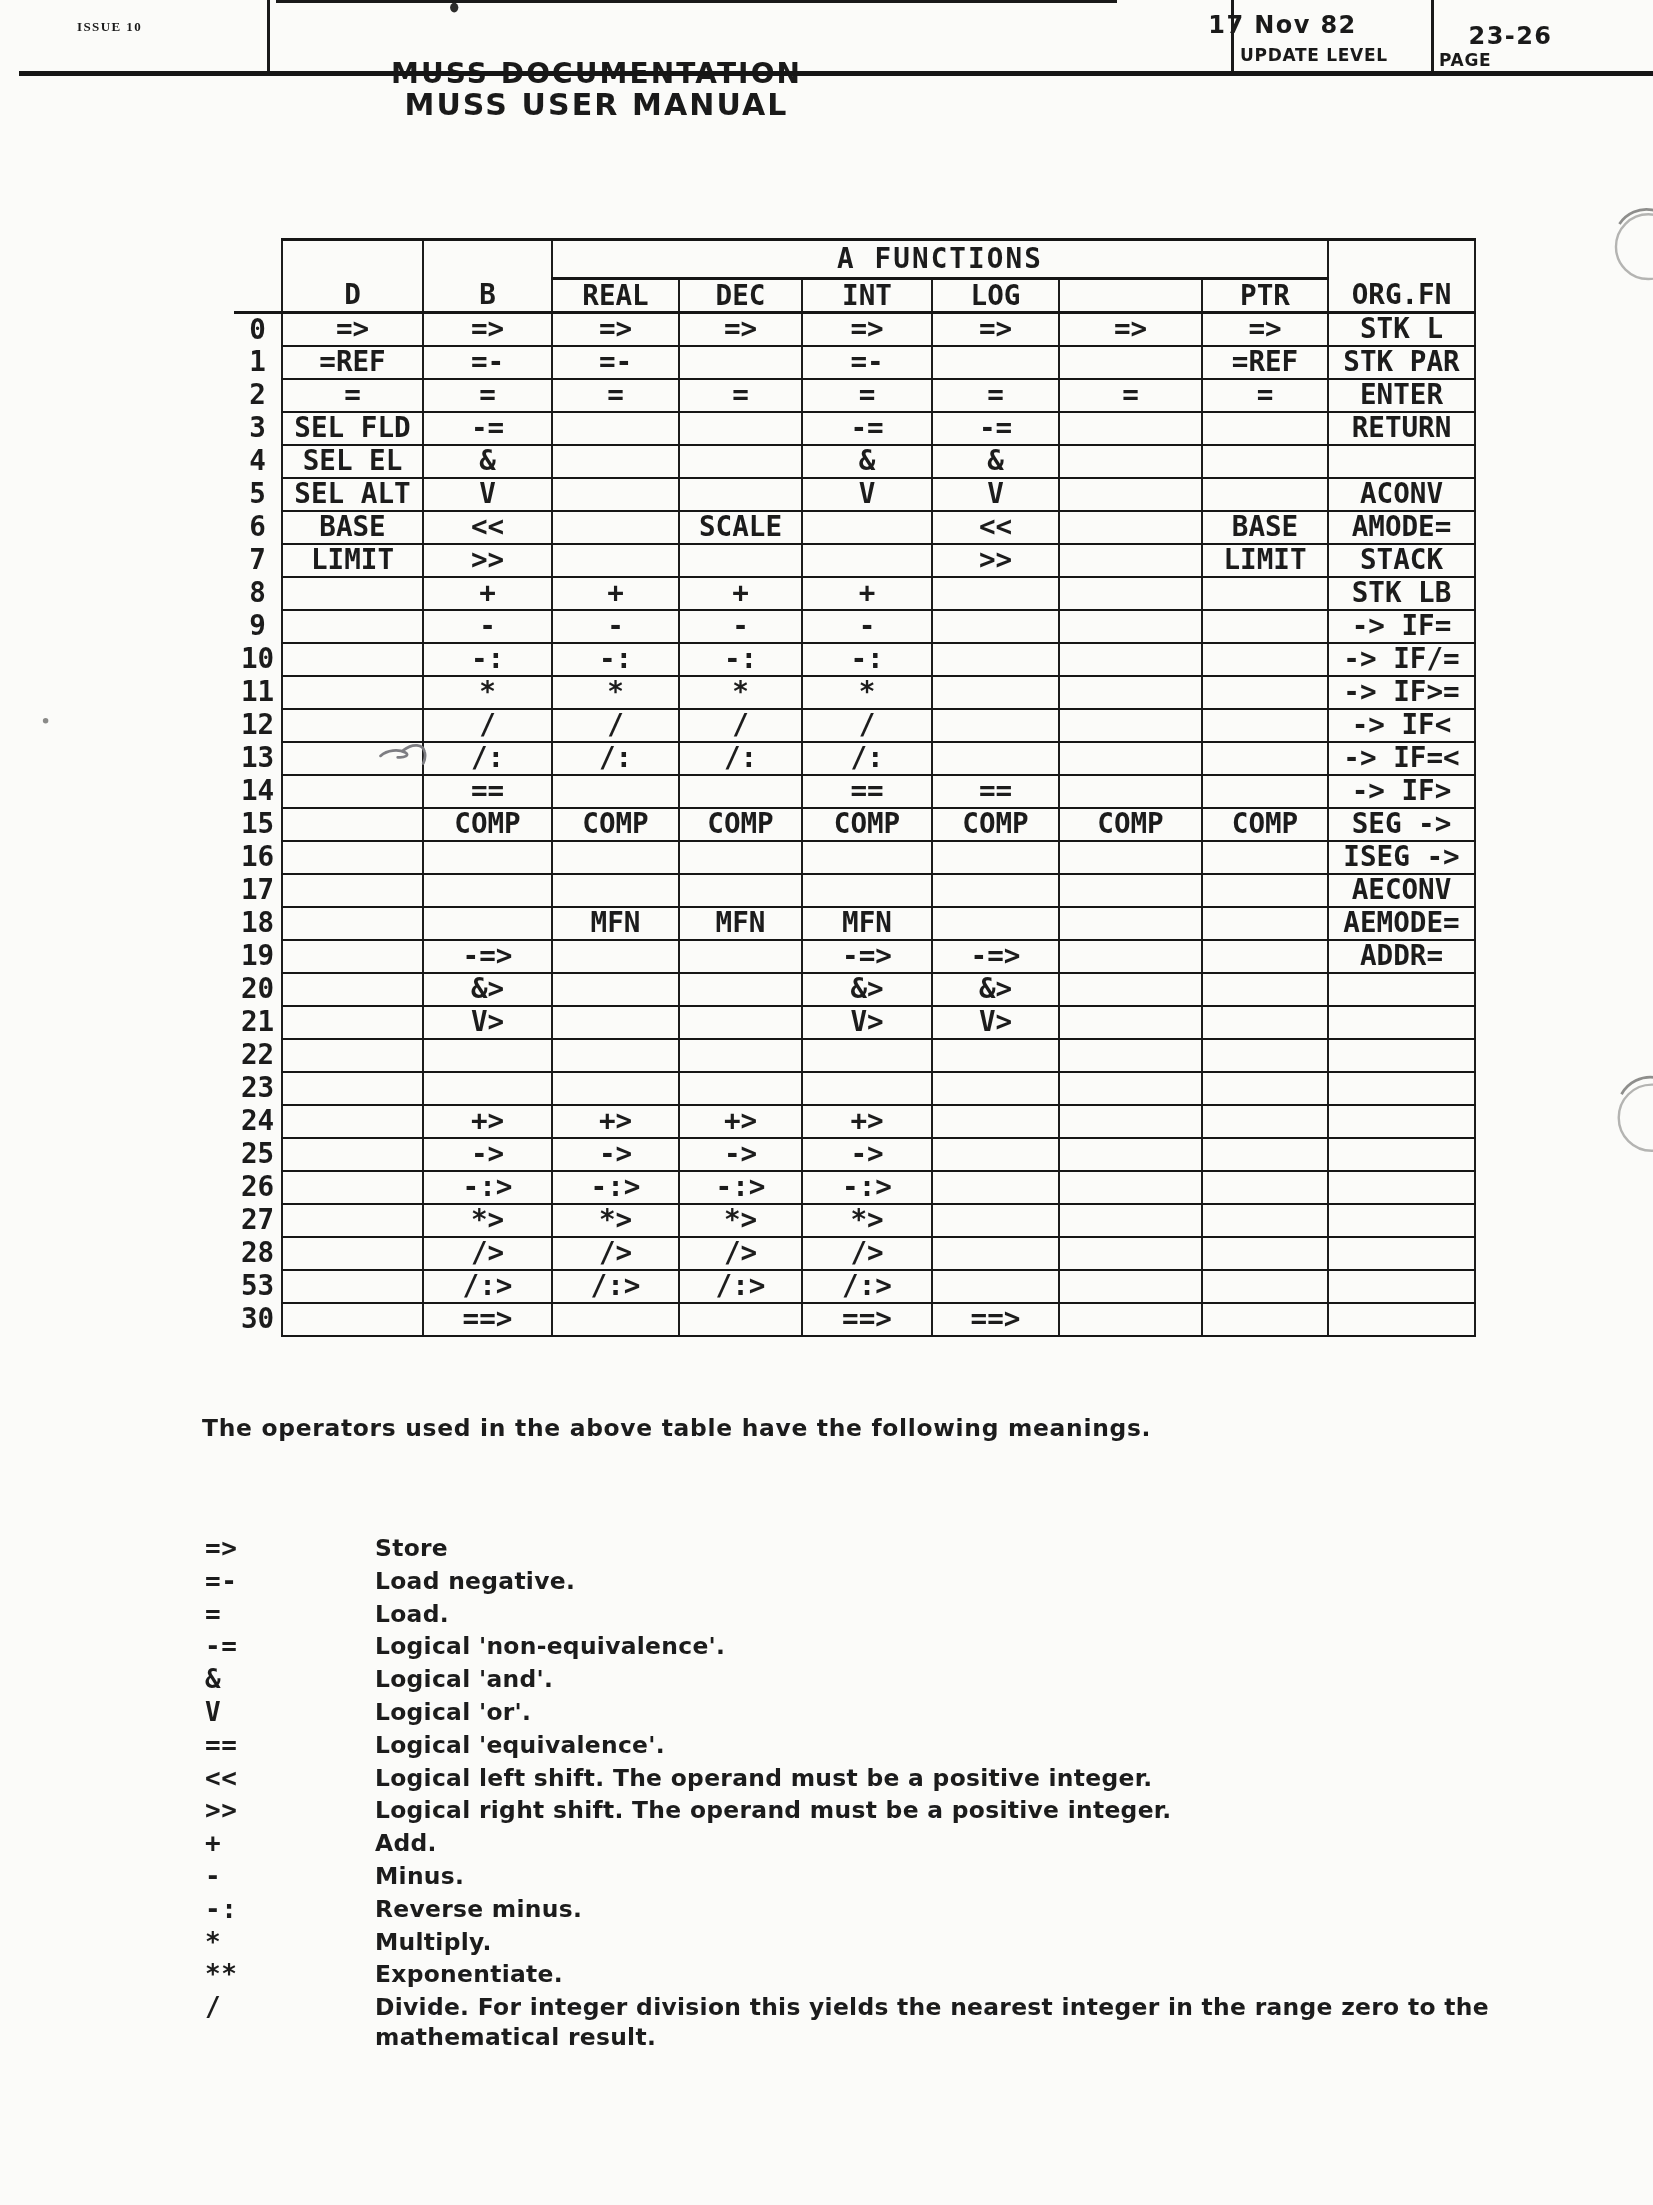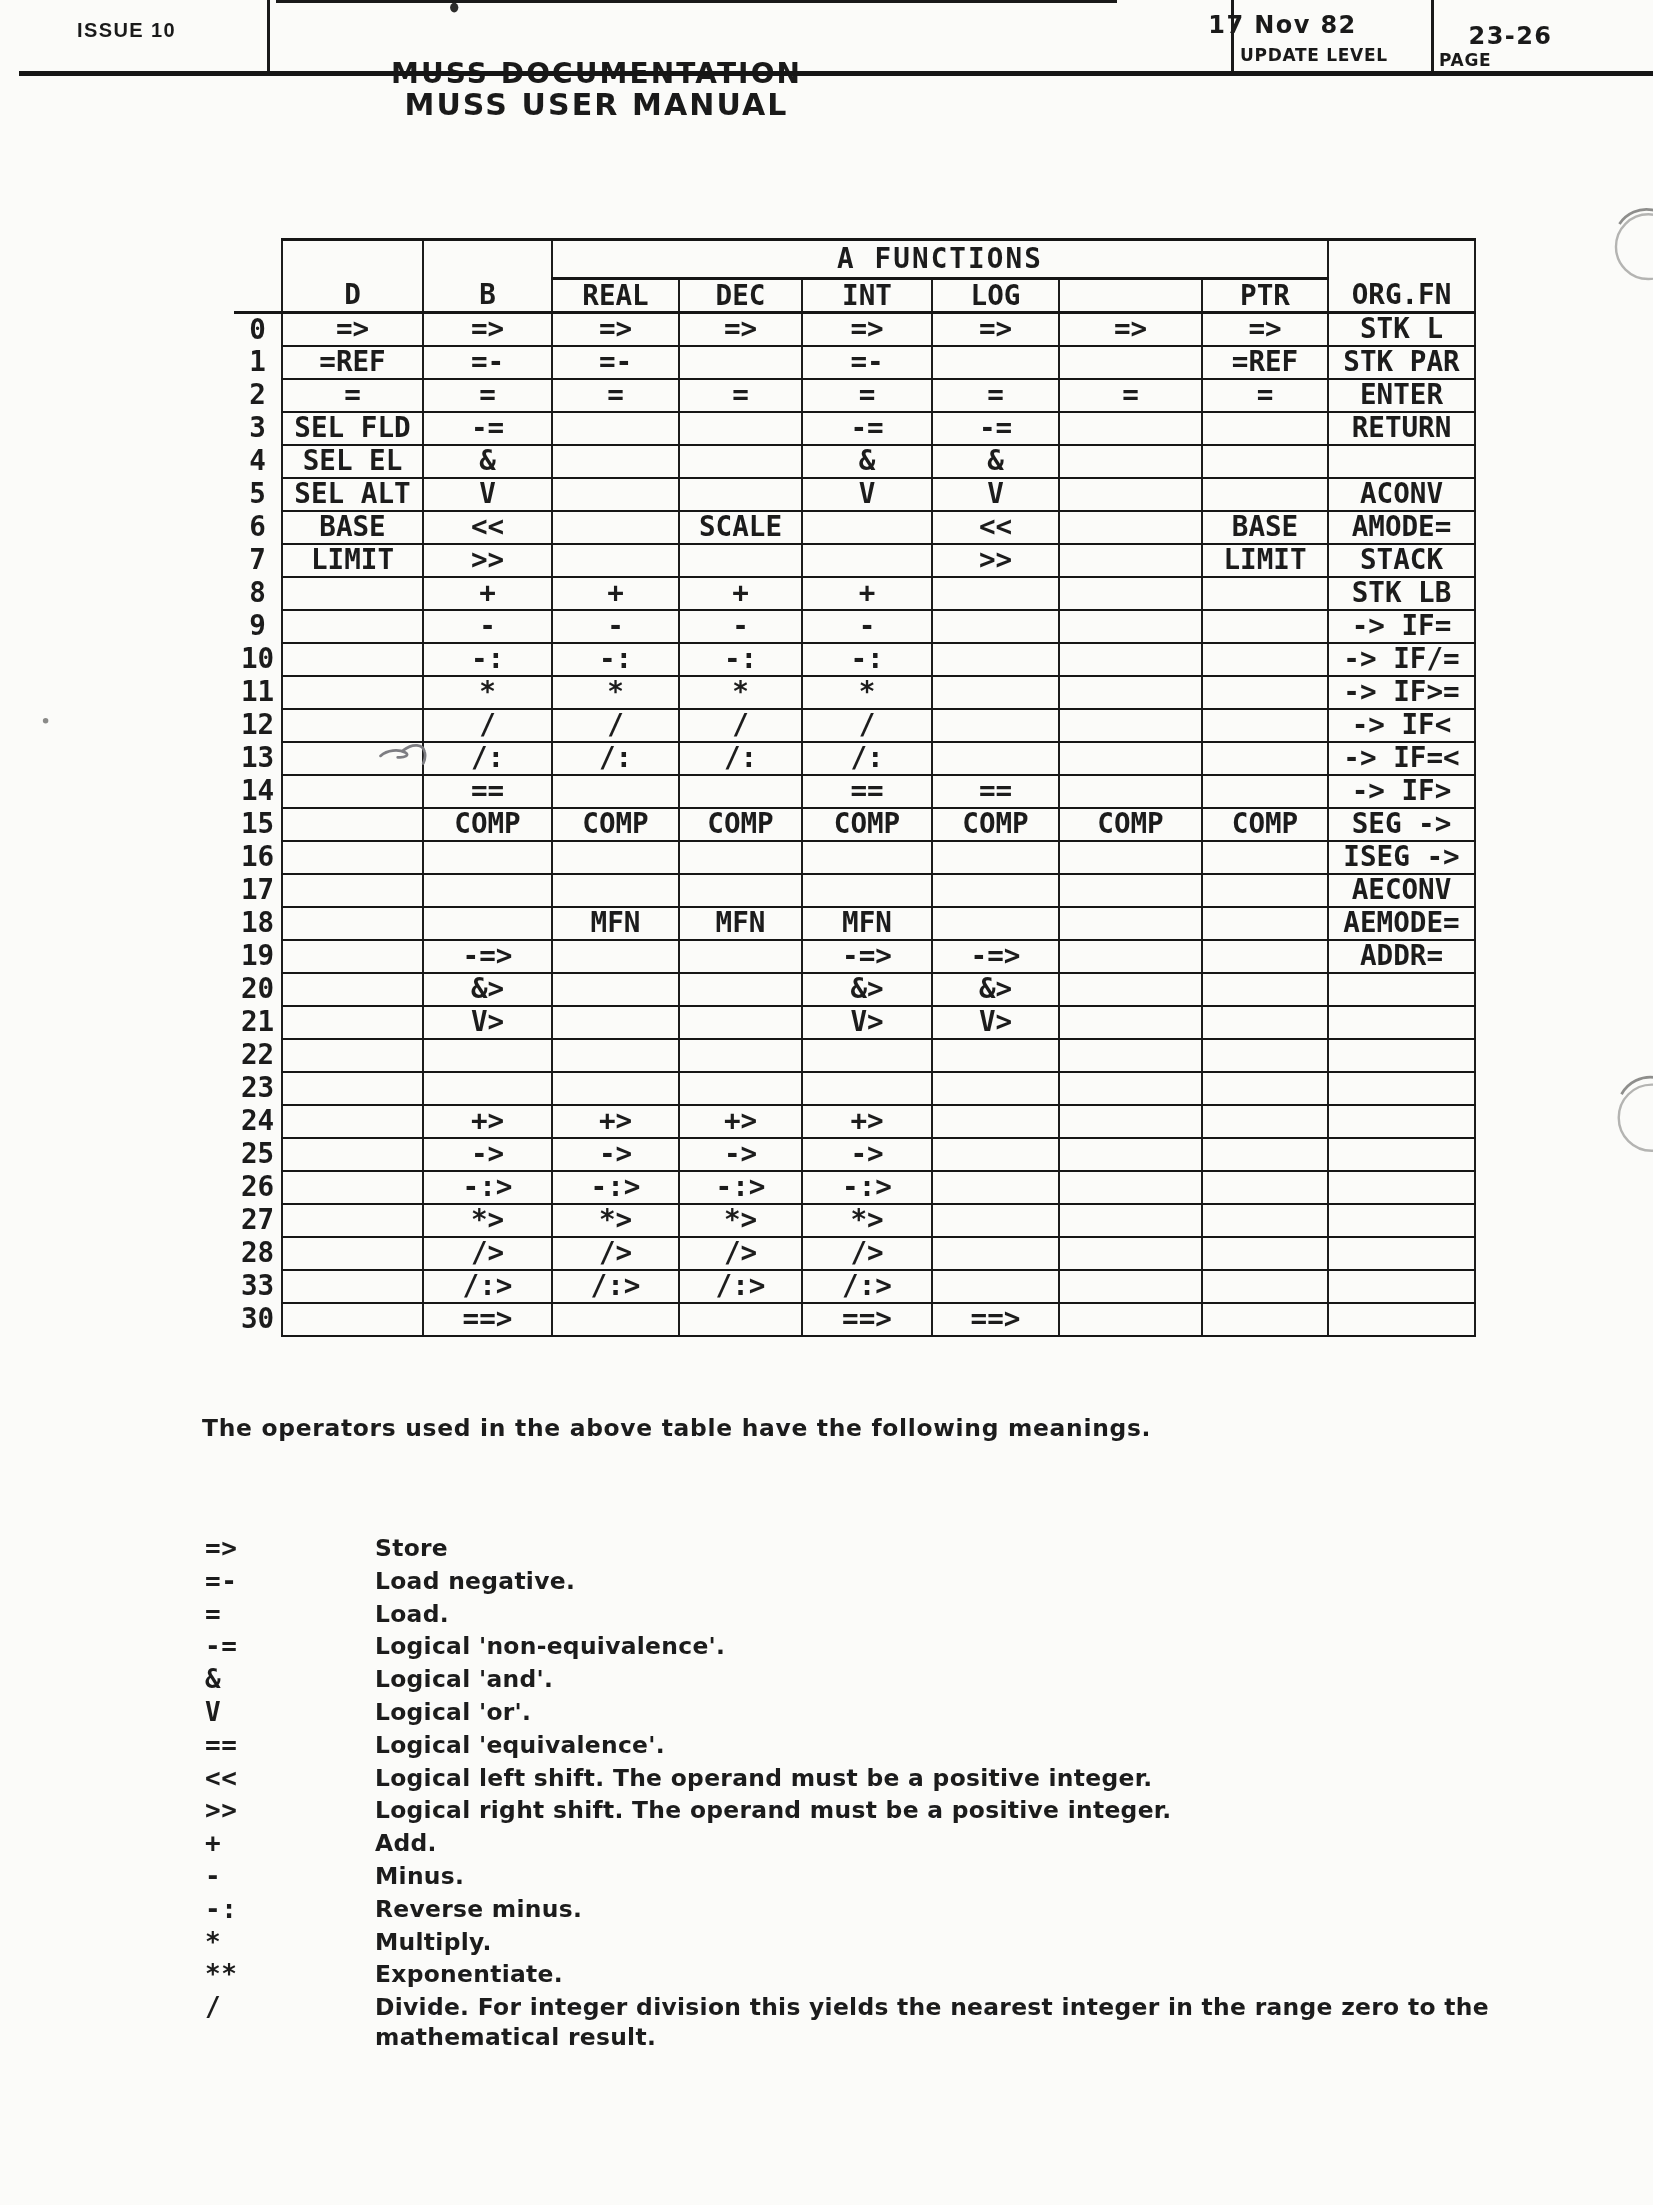--- a/index.html
+++ b/index.html
@@ -14,22 +14,22 @@
   }
   
   .hdr-topline{position:absolute;left:276px;top:0;width:841px;height:2.8px;background:#1a1a1a;}
   .hdr-rule{position:absolute;left:19.3px;top:71px;width:1635px;height:4.8px;background:#161616;}
   .hdr-vline{position:absolute;top:0;width:2.8px;height:72px;background:#1a1a1a;}
   .hdr-v1{left:267px;}
   .hdr-v2{left:1231px;}
   .hdr-v3{left:1431px;}
   .issue{
     position:absolute;left:77px;top:19.3px;
-    font-family:Liberation Sans, sans-serif;font-weight:bold;
-    font-size:20px;letter-spacing:1.4px;
+    font-family:Liberation Serif, serif;font-weight:bold;
+    font-size:13px;letter-spacing:1.4px;
   }
   .title-block{
     position:absolute;left:369px;top:11px;width:455px;
     text-align:center;font-family:"DejaVu Sans", sans-serif;font-weight:bold;margin-top:48px;
   }
   .title-line1{font-size:28px;letter-spacing:2.1px;line-height:30px;}
   .title-line2{font-size:30px;letter-spacing:2.1px;line-height:32px;}
   .upd-date{
     position:absolute;left:1184px;top:11px;width:197px;text-align:center;
     font-family:"DejaVu Sans", sans-serif;font-weight:bold;font-size:24px;letter-spacing:1.4px;
@@ -492,21 +492,21 @@
           <td class="v">/&gt;</td>
           <td class="v">/&gt;</td>
           <td class="v">/&gt;</td>
           <td class="v">/&gt;</td>
           <td class="v"></td>
           <td class="v"></td>
           <td class="v"></td>
           <td class="v"></td>
         </tr>
         <tr>
-          <td class="g">33</td>
+          <td class="g">53</td>
           <td class="v"></td>
           <td class="v">/:&gt;</td>
           <td class="v">/:&gt;</td>
           <td class="v">/:&gt;</td>
           <td class="v">/:&gt;</td>
           <td class="v"></td>
           <td class="v"></td>
           <td class="v"></td>
           <td class="v"></td>
         </tr>

